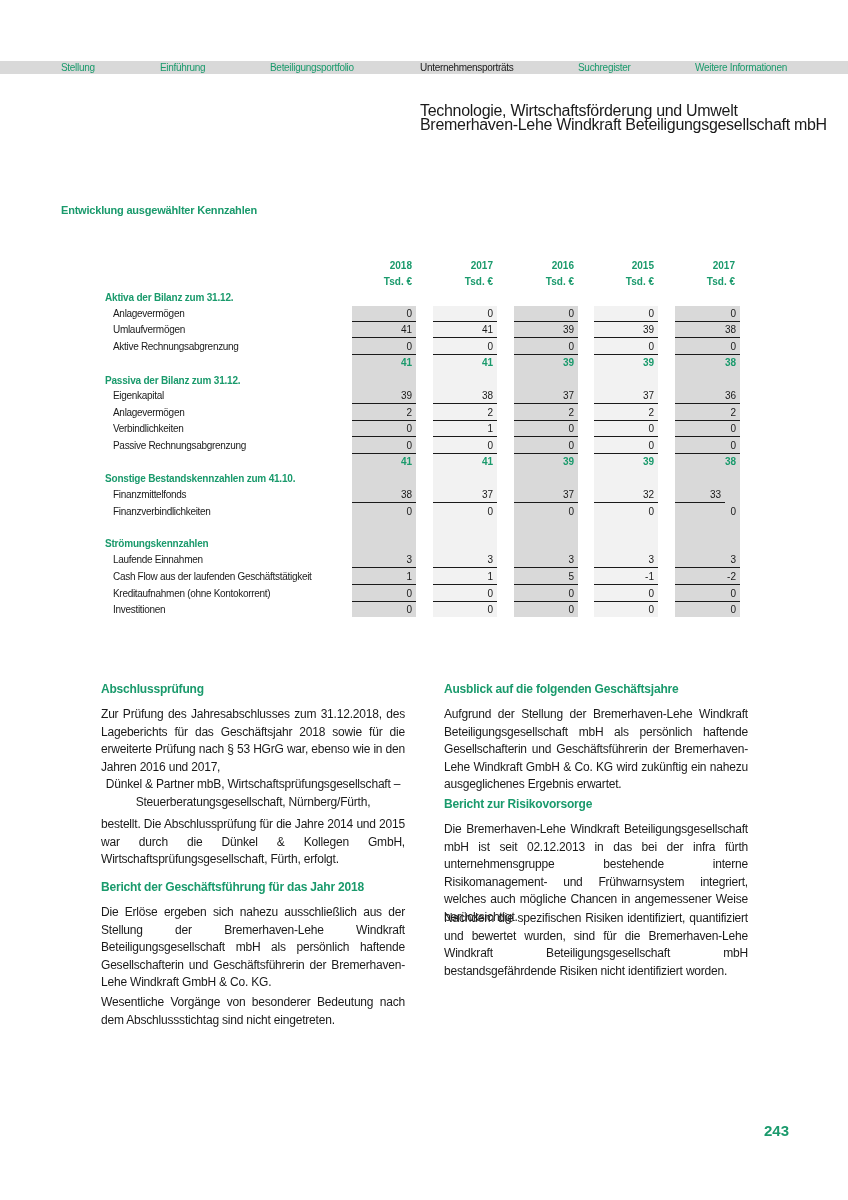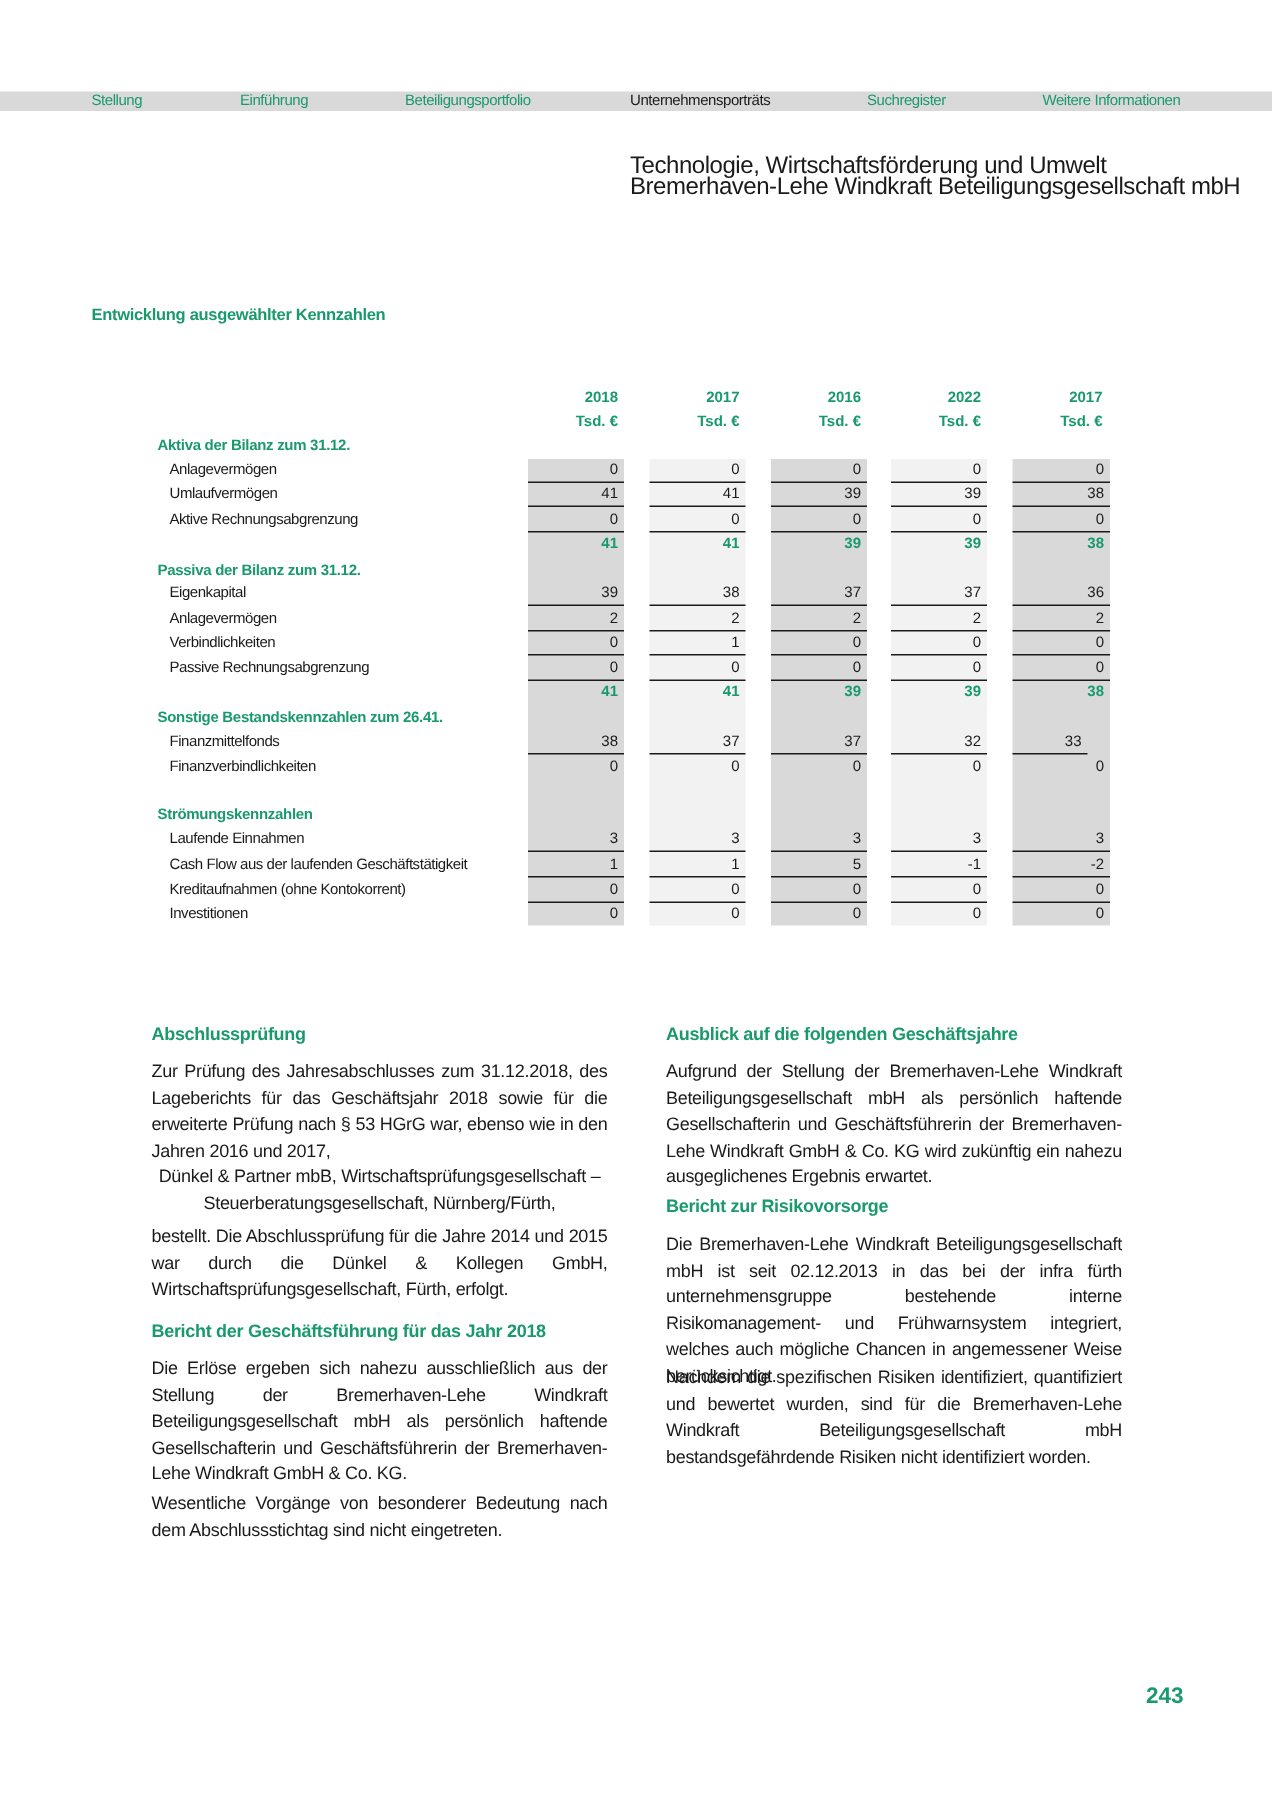--- a/index.html
+++ b/index.html
@@ -62,40 +62,40 @@
 </div>
 <div class="col-head" style="left:433px;top:258px;width:60px">
   <div>2017</div>
   <div>Tsd. €</div>
 </div>
 <div class="col-head" style="left:514px;top:258px;width:60px">
   <div>2016</div>
   <div>Tsd. €</div>
 </div>
 <div class="col-head" style="left:594px;top:258px;width:60px">
-  <div>2022</div>
+  <div>2015</div>
   <div>Tsd. €</div>
 </div>
 <div class="col-head" style="left:675px;top:258px;width:60px">
   <div>2017</div>
   <div>Tsd. €</div>
 </div>
 
 <div class="group-label" style="top:290px">Aktiva der Bilanz zum 31.12.</div>
 <div class="row-label" style="top:306px">Anlagevermögen</div>
 <div class="row-label" style="top:322px">Umlaufvermögen</div>
 <div class="row-label" style="top:339px">Aktive Rechnungsabgrenzung</div>
 
 <div class="group-label" style="top:373px">Passiva der Bilanz zum 31.12.</div>
 <div class="row-label" style="top:388px">Eigenkapital</div>
 <div class="row-label" style="top:405px">Anlagevermögen</div>
 <div class="row-label" style="top:421px">Verbindlichkeiten</div>
 <div class="row-label" style="top:438px">Passive Rechnungsabgrenzung</div>
 
-<div class="group-label" style="top:471px">Sonstige Bestandskennzahlen zum 26.41.</div>
+<div class="group-label" style="top:471px">Sonstige Bestandskennzahlen zum 41.10.</div>
 <div class="row-label" style="top:487px">Finanzmittelfonds</div>
 <div class="row-label" style="top:504px">Finanzverbindlichkeiten</div>
 
 <div class="group-label" style="top:536px">Strömungskennzahlen</div>
 <div class="row-label" style="top:552px">Laufende Einnahmen</div>
 <div class="row-label" style="top:569px">Cash Flow aus der laufenden Geschäftstätigkeit</div>
 <div class="row-label" style="top:586px">Kreditaufnahmen (ohne Kontokorrent)</div>
 <div class="row-label" style="top:602px">Investitionen</div>
 
 <div id="cells">

